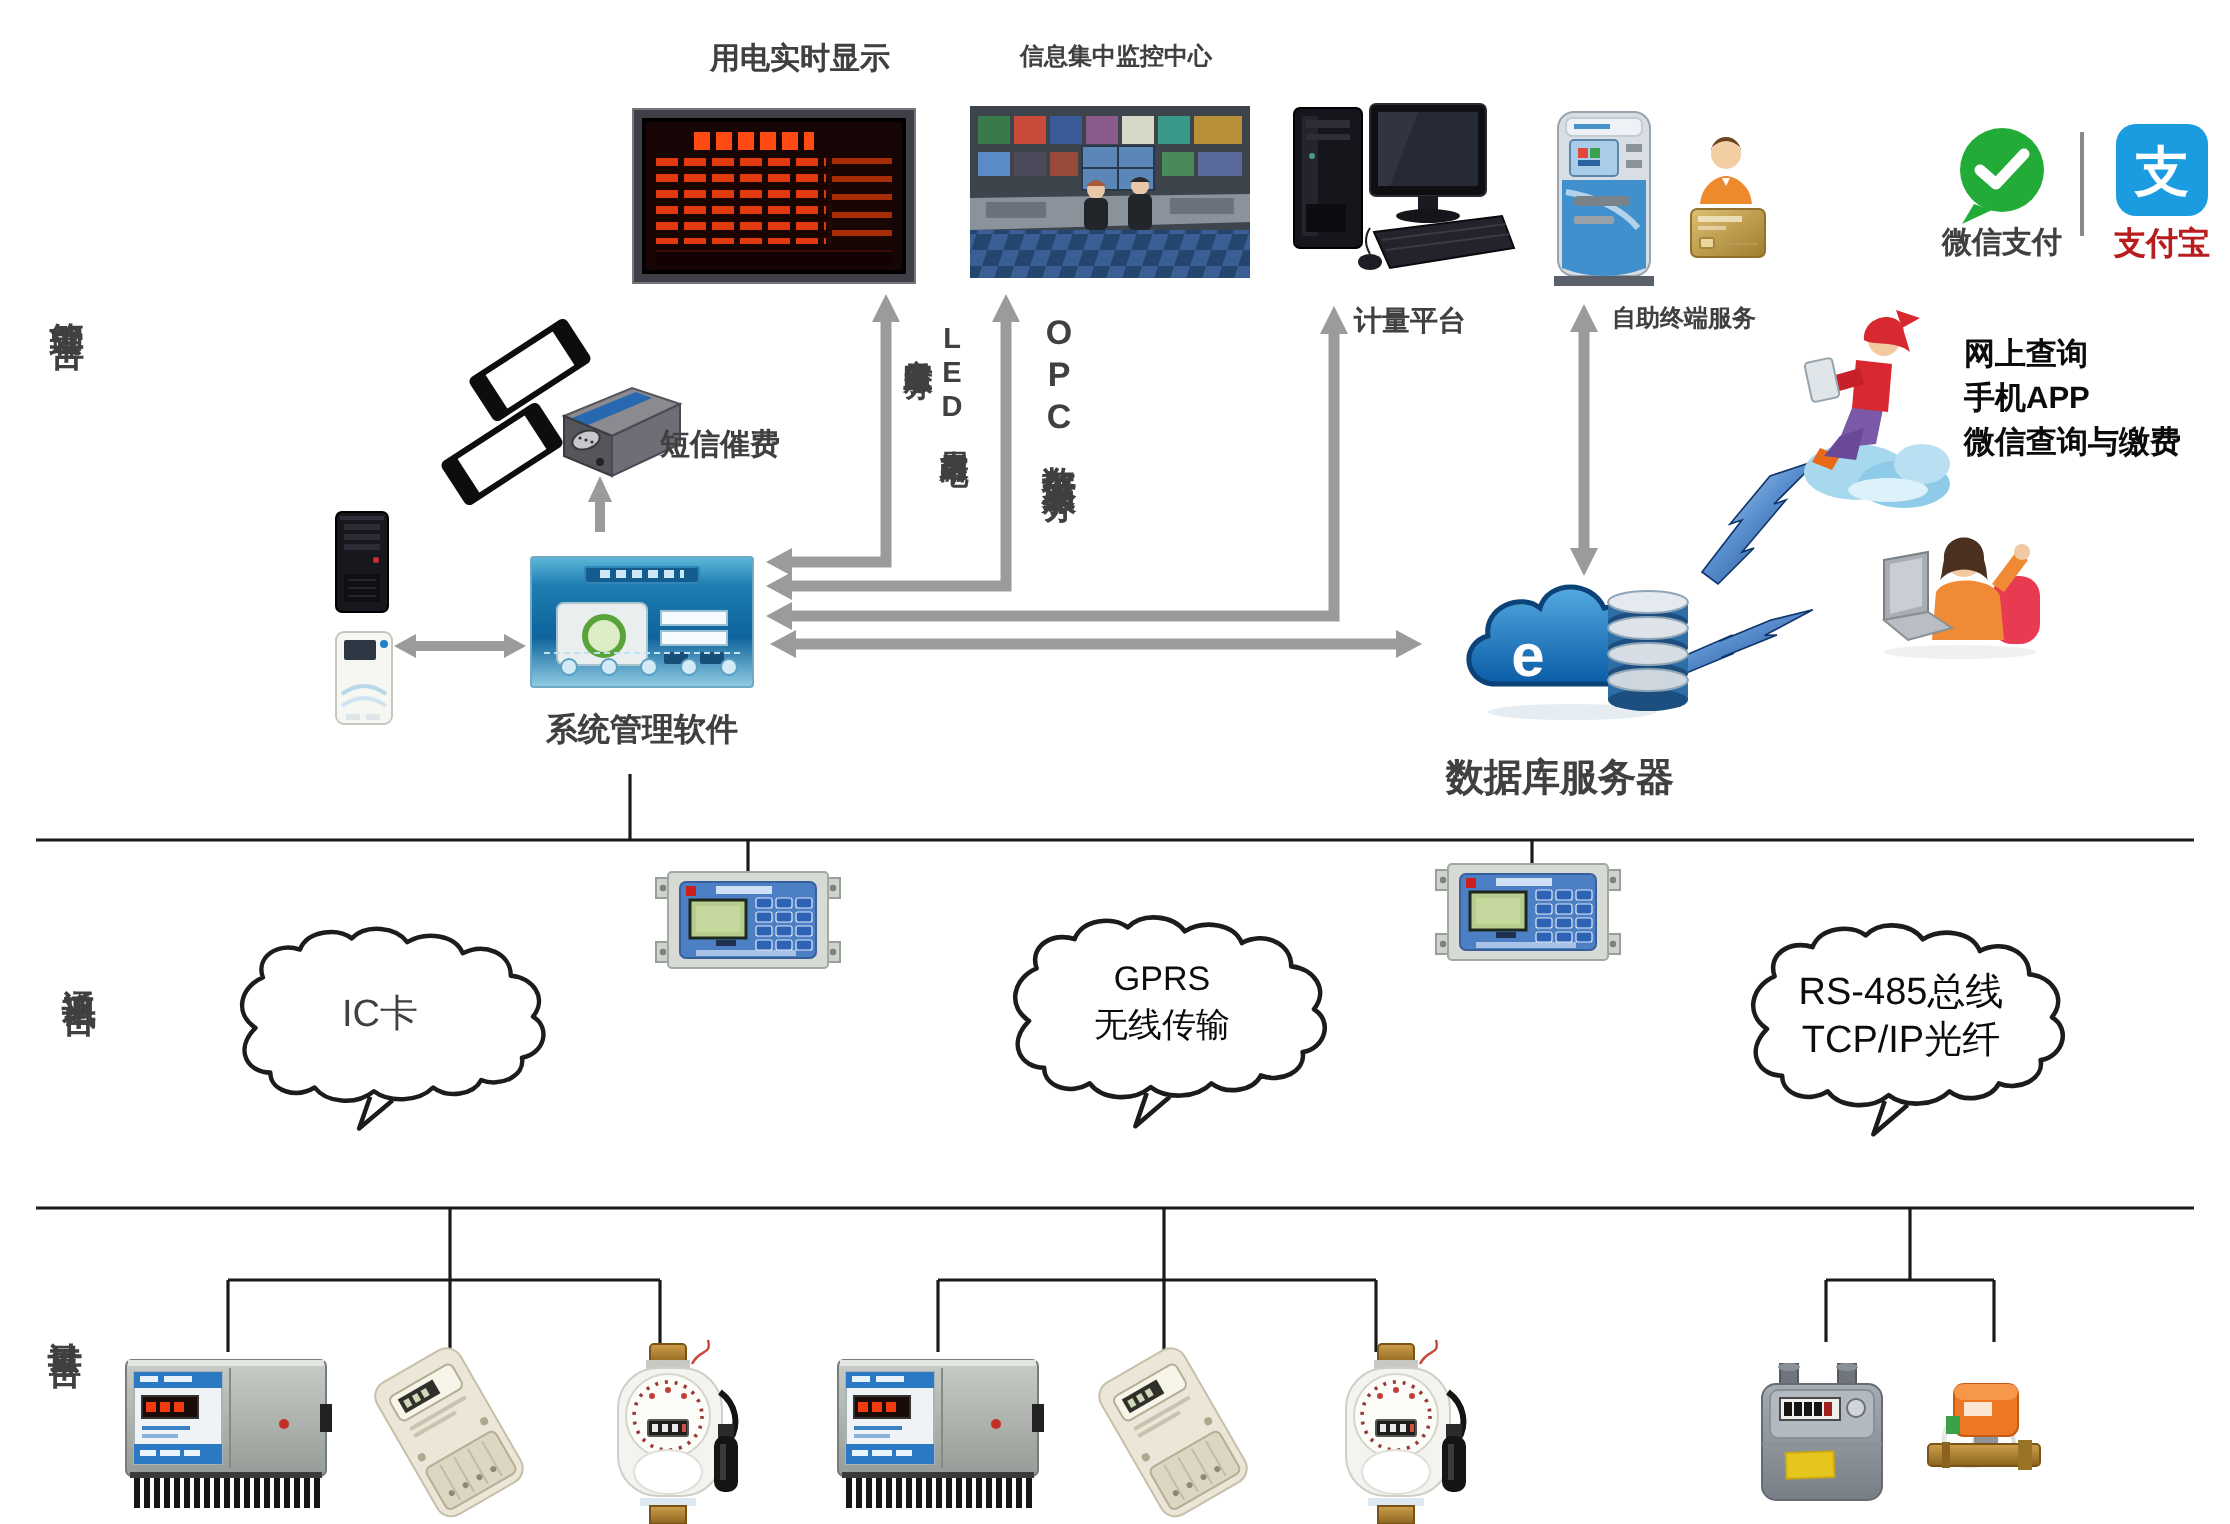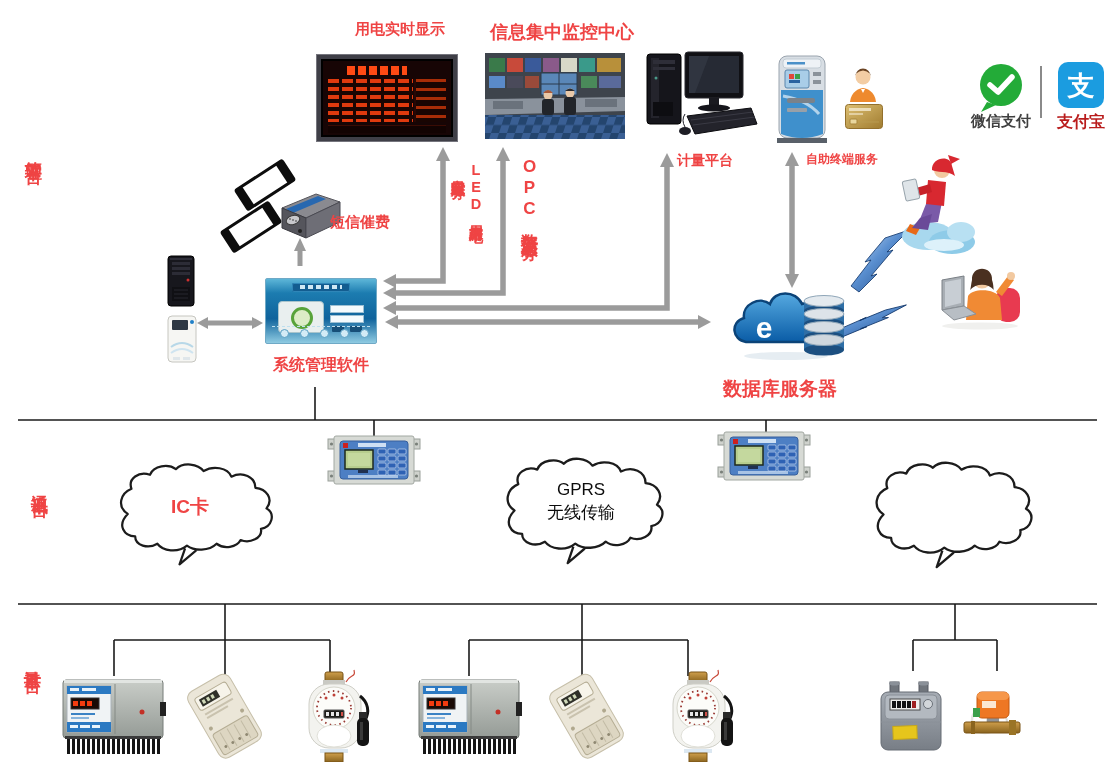--- a/index.html
+++ b/index.html
@@ -1,19 +1,19 @@
 <!DOCTYPE html>
 <html><head>
 <meta charset="utf-8">
 <style>
   html,body{margin:0;padding:0;background:#fff;}
   #canvas{position:relative;width:1115px;height:762px;background:#fff;overflow:hidden;
           font-family:"Liberation Sans","DejaVu Sans",sans-serif;color:#111;}
   .abs{position:absolute;}
-  .lbl{position:absolute;color:#ef4444;font-weight:700;white-space:nowrap;}
+  .lbl{position:absolute;color:#404040;font-weight:700;white-space:nowrap;}
   .ctr{text-align:center;}
   .vtext{writing-mode:vertical-rl;text-orientation:upright;}
   svg{display:block;overflow:visible;}
   
   .led-board{background:#170505;border:4px solid #3f3f47;box-shadow:0 0 0 1px #75757d, inset 0 0 0 2px #000;}
   .led-title{position:absolute;top:7px;left:26px;right:46px;height:9px;
     background:repeating-linear-gradient(90deg,#ff4a14 0 8px,rgba(0,0,0,0) 8px 11px);}
   .led-rows{position:absolute;left:7px;right:40px;top:20px;bottom:15px;
     background-image:
       repeating-linear-gradient(90deg, rgba(26,5,2,0) 0 11px, #1a0502 11px 14px),
@@ -158,21 +158,21 @@
   <div class="lbl vtext" style="left:21px;top:657px;font-size:17px;letter-spacing:2px;z-index:4;">计量平台</div>
 
   <div class="lbl ctr" style="left:338px;top:20px;width:124px;font-size:15px;z-index:4;">用电实时显示</div>
   <div class="abs led-board" style="left:317px;top:55px;width:132px;height:78px;z-index:3;">
     <div class="led-title"></div>
     <div class="led-rows"></div>
     <div class="led-side"></div>
     <div class="led-bottom"></div>
   </div>
 
-  <div class="lbl ctr" style="left:490px;top:20px;width:136px;font-size:18px;z-index:4;">信息集中监控中心</div>
+  <div class="lbl ctr" style="left:490px;top:20px;width:136px;font-size:12px;z-index:4;">信息集中监控中心</div>
   <svg class="abs" style="left:485px;top:53px;z-index:3;" width="140" height="86" viewBox="0 0 140 86">
     <rect width="140" height="86" fill="#3e444c"></rect>
     <g>
       <rect x="4" y="5" width="16" height="14" fill="#3a7a4a"></rect>
         <rect x="22" y="5" width="16" height="14" fill="#c84a3a"></rect>
       <rect x="40" y="5" width="16" height="14" fill="#3a5a9a"></rect>
         <rect x="58" y="5" width="16" height="14" fill="#8a5a8a"></rect>
       <rect x="76" y="5" width="16" height="14" fill="#d8d8c8"></rect>
         <rect x="94" y="5" width="16" height="14" fill="#3a9a8a"></rect>
       <rect x="112" y="5" width="24" height="14" fill="#b8903a"></rect>
@@ -364,20 +364,25 @@
     <polygon points="22,66 34,62 30,78 14,76" fill="#6a4a98"></polygon>
     <polygon points="30,28 48,30 46,54 28,52" fill="#d82830"></polygon>
     <polygon points="18,36 32,32 34,40 20,44" fill="#c82028"></polygon>
     <circle cx="17" cy="40" r="3" fill="#f2c9a0"></circle>
     <rect x="6" y="28" width="14" height="20" rx="2" fill="#dfe5e9" stroke="#98a4ac" transform="rotate(-12 13 38)"></rect>
     <circle cx="44" cy="18" r="8" fill="#f2c9a0"></circle>
     <path d="M34,18 C33,5 53,2 54,14 L57,24 C50,18 38,21 34,18 Z" fill="#d82830"></path>
     <polygon points="50,3 62,7 53,12" fill="#d82830"></polygon>
   </svg>
 
+  <div class="abs" style="left:982px;top:167px;z-index:4;font-weight:700;font-size:15.5px;line-height:22px;color:#0c0c0c;">
+    <div>网上查询</div>
+    <div>手机APP</div>
+    <div>微信查询与缴费</div>
+  </div>
 
   <svg class="abs" style="left:938px;top:262px;z-index:3;" width="88" height="68" viewBox="0 0 88 68">
     <ellipse cx="42" cy="64" rx="38" ry="3.5" fill="#f0f0ee"></ellipse>
     <rect x="58" y="26" width="24" height="34" rx="10" fill="#e83a50"></rect>
     <polygon points="58,30 70,14 76,18 64,34" fill="#f08a34"></polygon>
     <circle cx="73" cy="14" r="4" fill="#f2c9a0"></circle>
     <path d="M30,34 C34,26 58,26 62,36 L64,58 L28,58 Z" fill="#f08a34"></path>
     <circle cx="44" cy="17" r="9.5" fill="#f2c9a0"></circle>
     <path d="M34,18 C33,3 55,3 54,18 C56,24 55,26 56,28 C50,21 38,21 32,28 C33,26 33,22 34,18 Z" fill="#4a3020"></path>
     <polygon points="4,18 26,14 26,44 4,48" fill="#a8aeb4" stroke="#7a8086"></polygon>
@@ -448,35 +453,39 @@
         <rect x="70" y="34" width="8" height="5" rx="1"></rect>
     </g>
     <rect x="30" y="34" width="10" height="3" fill="#203050"></rect>
     <rect x="20" y="39" width="50" height="3" fill="#cfe0f4" opacity=".7"></rect>
   </svg>
 
   <svg class="abs" style="left:100px;top:458px;z-index:1;" width="185" height="110" viewBox="0 0 200 118" preserveAspectRatio="none">
     <path d="M30,60 C18,52 22,38 34,33 C30,22 42,14 54,18 C58,8 74,6 82,12 C90,4 106,6 112,14 C122,8 138,10 142,20 C154,14 168,20 168,32 C180,33 188,44 180,54 C190,60 186,74 174,76 C176,86 162,92 152,88 C148,96 134,98 126,92 C118,100 102,100 94,94 C84,102 68,100 62,92 C52,98 38,94 38,84 C26,84 18,72 30,60 Z
              M92,97 L86,114 L104,99" fill="#fff" stroke="#1c1c1c" stroke-width="2.4" stroke-linejoin="round"></path>
   </svg>
-  <div class="lbl ctr" style="left:130px;top:494px;width:120px;font-size:19px;font-weight:700;z-index:4;">IC卡</div>
+  <div class="lbl ctr" style="left:130px;top:494px;width:120px;font-size:19px;font-weight:400;z-index:4;">IC卡</div>
 
   <svg class="abs" style="left:486px;top:452px;z-index:1;" width="190" height="115" viewBox="0 0 200 118" preserveAspectRatio="none">
     <path d="M30,60 C18,52 22,38 34,33 C30,22 42,14 54,18 C58,8 74,6 82,12 C90,4 106,6 112,14 C122,8 138,10 142,20 C154,14 168,20 168,32 C180,33 188,44 180,54 C190,60 186,74 174,76 C176,86 162,92 152,88 C148,96 134,98 126,92 C118,100 102,100 94,94 C84,102 68,100 62,92 C52,98 38,94 38,84 C26,84 18,72 30,60 Z
              M92,97 L86,114 L104,99" fill="#fff" stroke="#1c1c1c" stroke-width="2.4" stroke-linejoin="round"></path>
   </svg>
   <div class="abs ctr" style="left:506px;top:478px;width:150px;font-size:17px;line-height:23px;color:#0c0c0c;z-index:4;">
     <div>GPRS</div>
     <div>无线传输</div>
   </div>
 
   <svg class="abs" style="left:855px;top:456px;z-index:1;" width="190" height="115" viewBox="0 0 200 118" preserveAspectRatio="none">
     <path d="M30,60 C18,52 22,38 34,33 C30,22 42,14 54,18 C58,8 74,6 82,12 C90,4 106,6 112,14 C122,8 138,10 142,20 C154,14 168,20 168,32 C180,33 188,44 180,54 C190,60 186,74 174,76 C176,86 162,92 152,88 C148,96 134,98 126,92 C118,100 102,100 94,94 C84,102 68,100 62,92 C52,98 38,94 38,84 C26,84 18,72 30,60 Z
              M92,97 L86,114 L104,99" fill="#fff" stroke="#1c1c1c" stroke-width="2.4" stroke-linejoin="round"></path>
   </svg>
+  <div class="abs ctr" style="left:868px;top:485px;width:165px;font-size:19px;line-height:24px;color:#0c0c0c;z-index:4;">
+    <div>RS-485总线</div>
+    <div>TCP/IP光纤</div>
+  </div>
 
   <svg class="abs" style="left:62px;top:676px;z-index:3;" width="104" height="82" viewBox="0 0 104 82">
     <rect x="1" y="4" width="100" height="58" rx="3" fill="url(#railg)" stroke="#777d78"></rect>
     <rect x="2" y="4" width="98" height="3" fill="#e2e5e2"></rect>
     <rect x="5" y="10" width="44" height="46" fill="#f0f3f5" stroke="#a9b2b8"></rect>
     <rect x="5" y="10" width="44" height="8" fill="#2b79c2"></rect>
     <rect x="8" y="12" width="9" height="3" fill="#e8f2fa"></rect>
       <rect x="20" y="12" width="14" height="3" fill="#e8f2fa"></rect>
     <rect x="9" y="22" width="28" height="11" fill="#1a0b06" stroke="#333"></rect>
     <rect x="11" y="25" width="5" height="5" fill="#f23c10"></rect>

